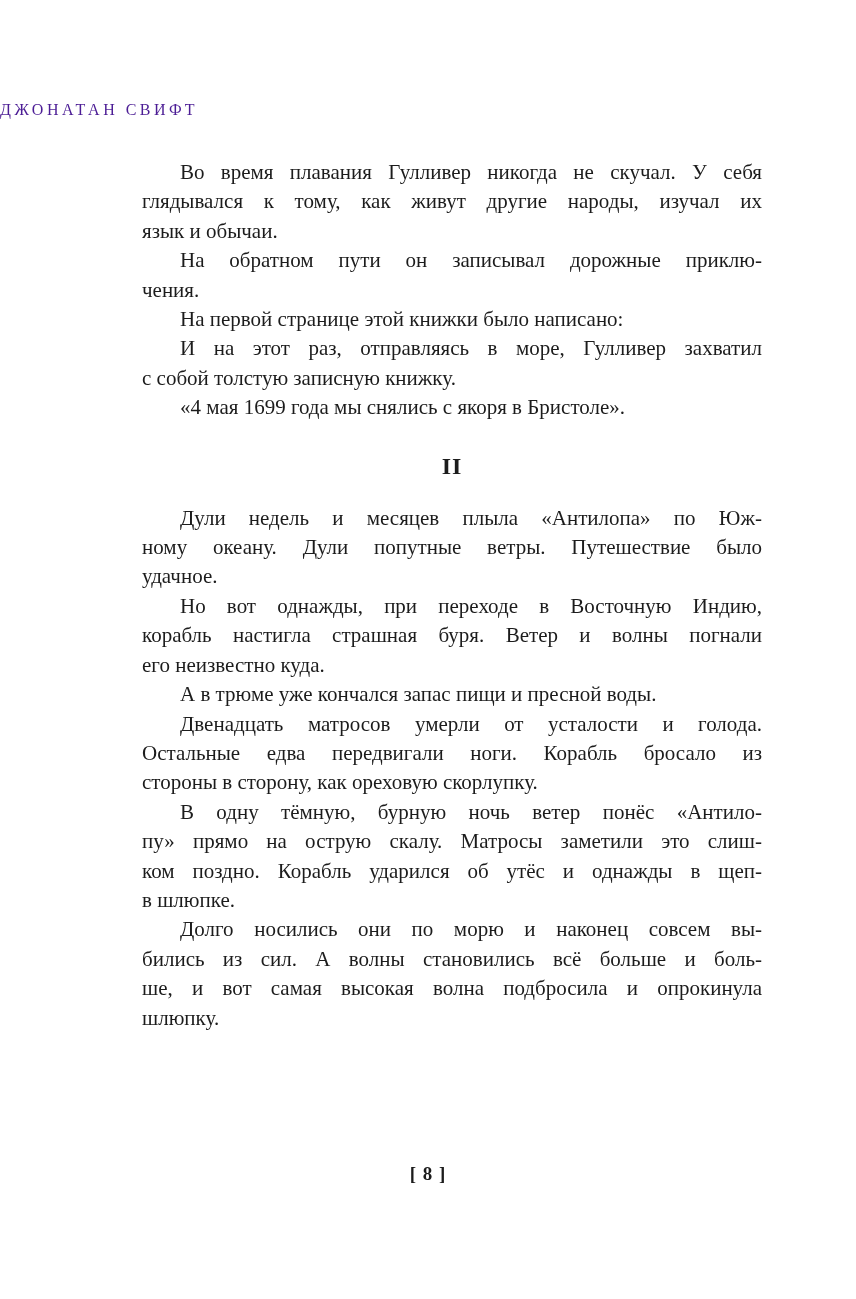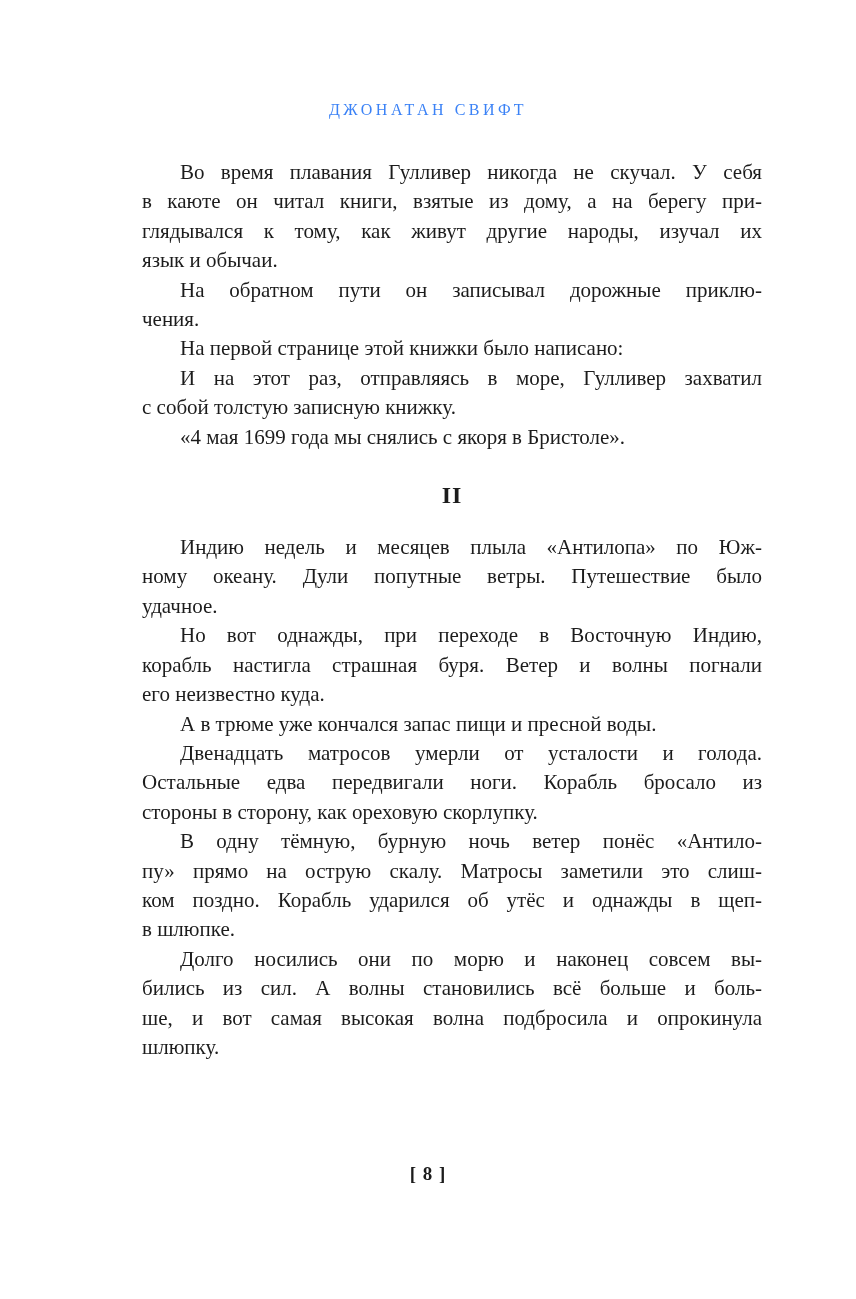--- a/index.html
+++ b/index.html
@@ -10,24 +10,23 @@
     background: #ffffff;
     font-family: "Liberation Serif", "DejaVu Serif", serif;
     color: #1c1c1c;
     overflow: hidden;
   }
   .page-header {
     position: absolute;
     top: 101px;
     left: 0;
     width: 100%;
-    text-align: center;
     font-size: 16px;
     letter-spacing: 3.5px;
-    color: #3b82f6;
+    color: #4c1d95;
   }
   .content {
     position: absolute;
     top: 158px;
     left: 142px;
     width: 620px;
     font-size: 21px;
   }
   .paragraph { margin: 0; }
   .line {
@@ -65,41 +64,40 @@
 </style>
 </head>
 <body>
 
 <div class="page">
   <div class="page-header">ДЖОНАТАН СВИФТ</div>
 
   <main class="content">
       <div class="paragraph">
         <div class="line first">Во время плавания Гулливер никогда не скучал. У себя</div>
-        <div class="line">в каюте он читал книги, взятые из дому, а на берегу при-</div>
         <div class="line">глядывался к тому, как живут другие народы, изучал их</div>
         <div class="line last">язык и обычаи.</div>
       </div>
       <div class="paragraph">
         <div class="line first">На обратном пути он записывал дорожные приклю-</div>
         <div class="line last">чения.</div>
       </div>
       <div class="paragraph">
         <div class="line first last">На первой странице этой книжки было написано:</div>
       </div>
       <div class="paragraph">
         <div class="line first">И на этот раз, отправляясь в море, Гулливер захватил</div>
         <div class="line last">с собой толстую записную книжку.</div>
       </div>
       <div class="paragraph">
         <div class="line first last">«4 мая 1699 года мы снялись с якоря в Бристоле».</div>
       </div>
       <div class="section-heading">II</div>
       <div class="paragraph">
-        <div class="line first">Индию недель и месяцев плыла «Антилопа» по Юж-</div>
+        <div class="line first">Дули недель и месяцев плыла «Антилопа» по Юж-</div>
         <div class="line">ному океану. Дули попутные ветры. Путешествие было</div>
         <div class="line last">удачное.</div>
       </div>
       <div class="paragraph">
         <div class="line first">Но вот однажды, при переходе в Восточную Индию,</div>
         <div class="line">корабль настигла страшная буря. Ветер и волны погнали</div>
         <div class="line last">его неизвестно куда.</div>
       </div>
       <div class="paragraph">
         <div class="line first last">А в трюме уже кончался запас пищи и пресной воды.</div>

